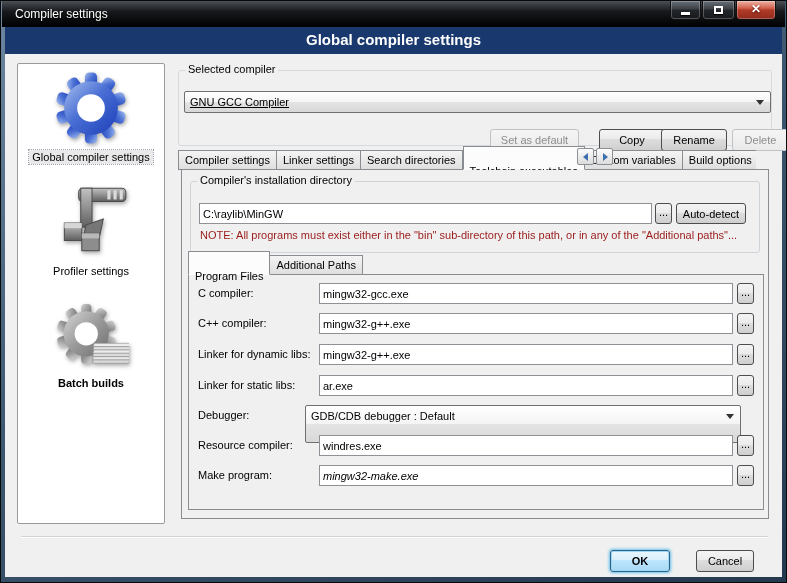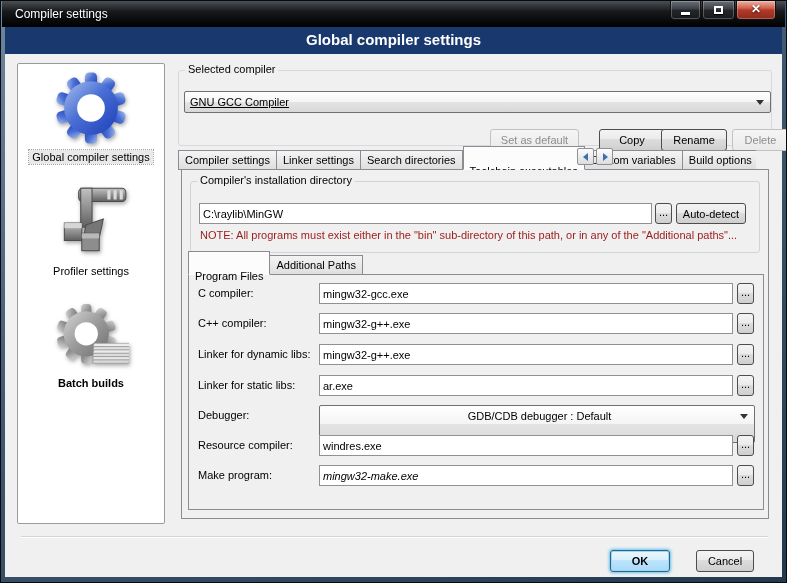--- a/index.html
+++ b/index.html
@@ -90,21 +90,21 @@
   .inst-auto { left:485px; top:21px; width:70px; height:21px; }
   .note { position:absolute; left:9px; top:47px; color:#9b1b1b; white-space:nowrap; }
 
   
   .subtabs { position:absolute; left:6px; top:83px; height:22px; display:flex; align-items:flex-end; z-index:3; }
   .subpanel { position:absolute; left:6px; top:104px; width:576px; height:236px;
     border:1px solid #898c90; background:#f0f0f0; z-index:1; }
   .field-label { position:absolute; left:9px; line-height:21px; }
   .field-input { left:130px; width:414px; }
   .field-dots { left:548px; }
-  .field-combo { left:130px; width:436px; height:38px;text-align:center; }
+  .field-combo { left:116px; width:436px; height:38px; }
 
   
   .sep { position:absolute; left:16px; top:482px; width:747px; height:2px;
     border-top:1px solid #d4d4d4; border-bottom:1px solid #fff; }
   .ok-btn { left:605px; top:496px; width:60px; }
   .cancel-btn { left:691px; top:496px; width:58px; }
 
   .hiddensvg { position:absolute; width:0; height:0; }
 </style>
 </head>

